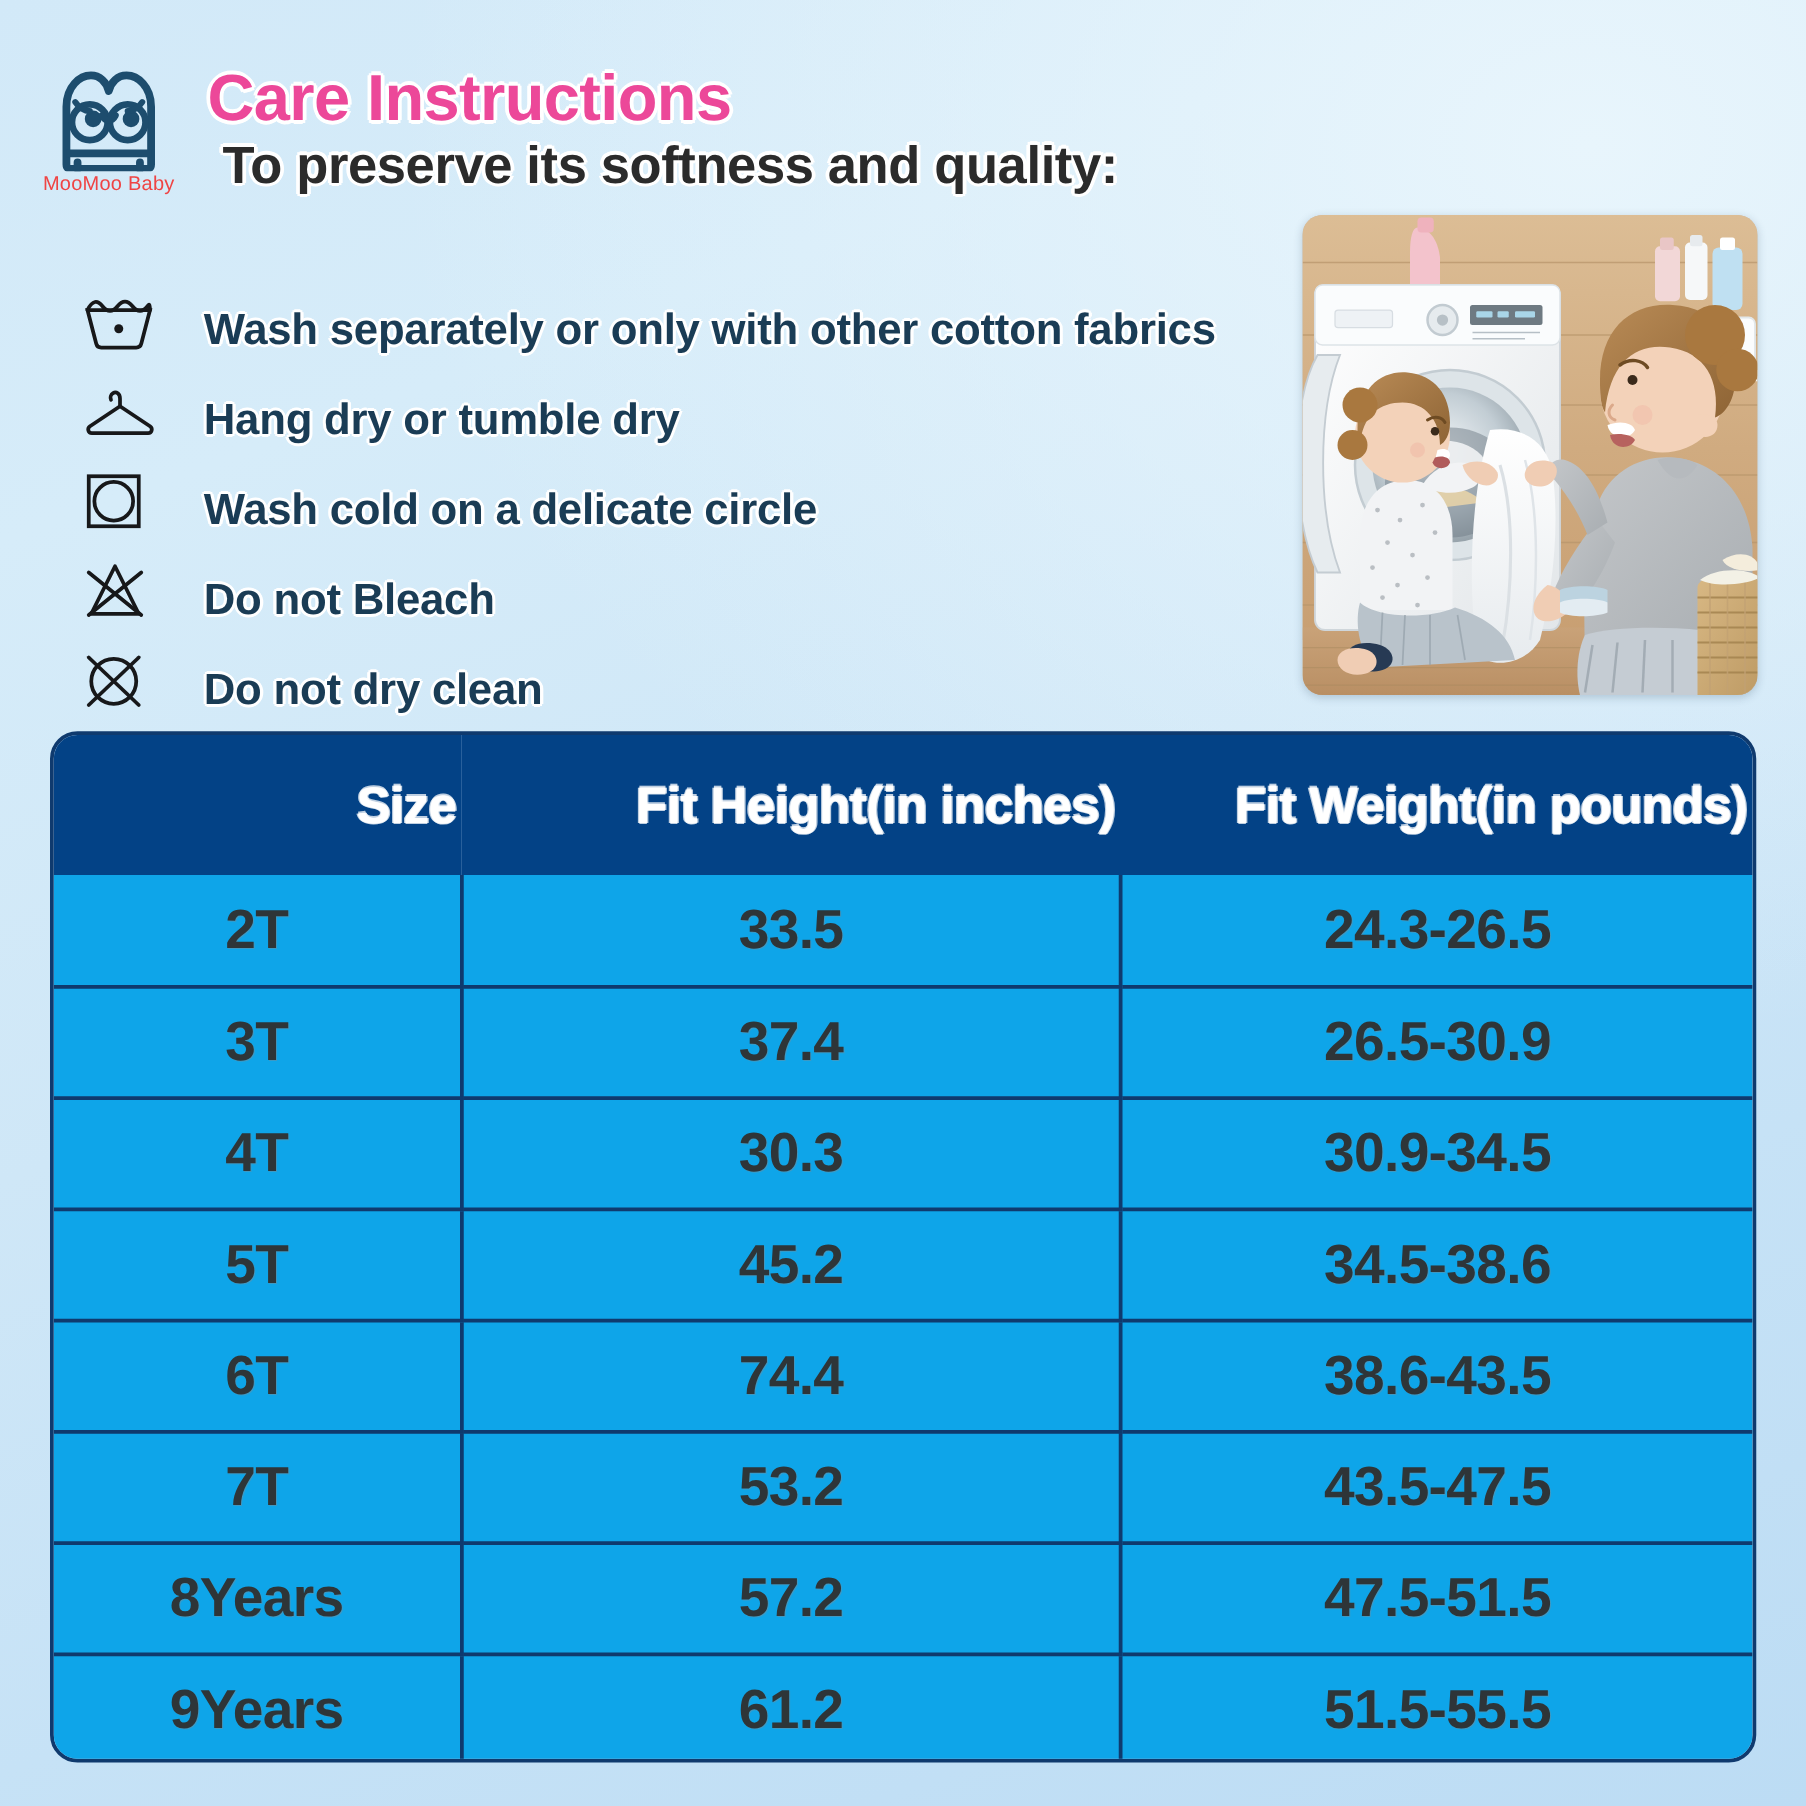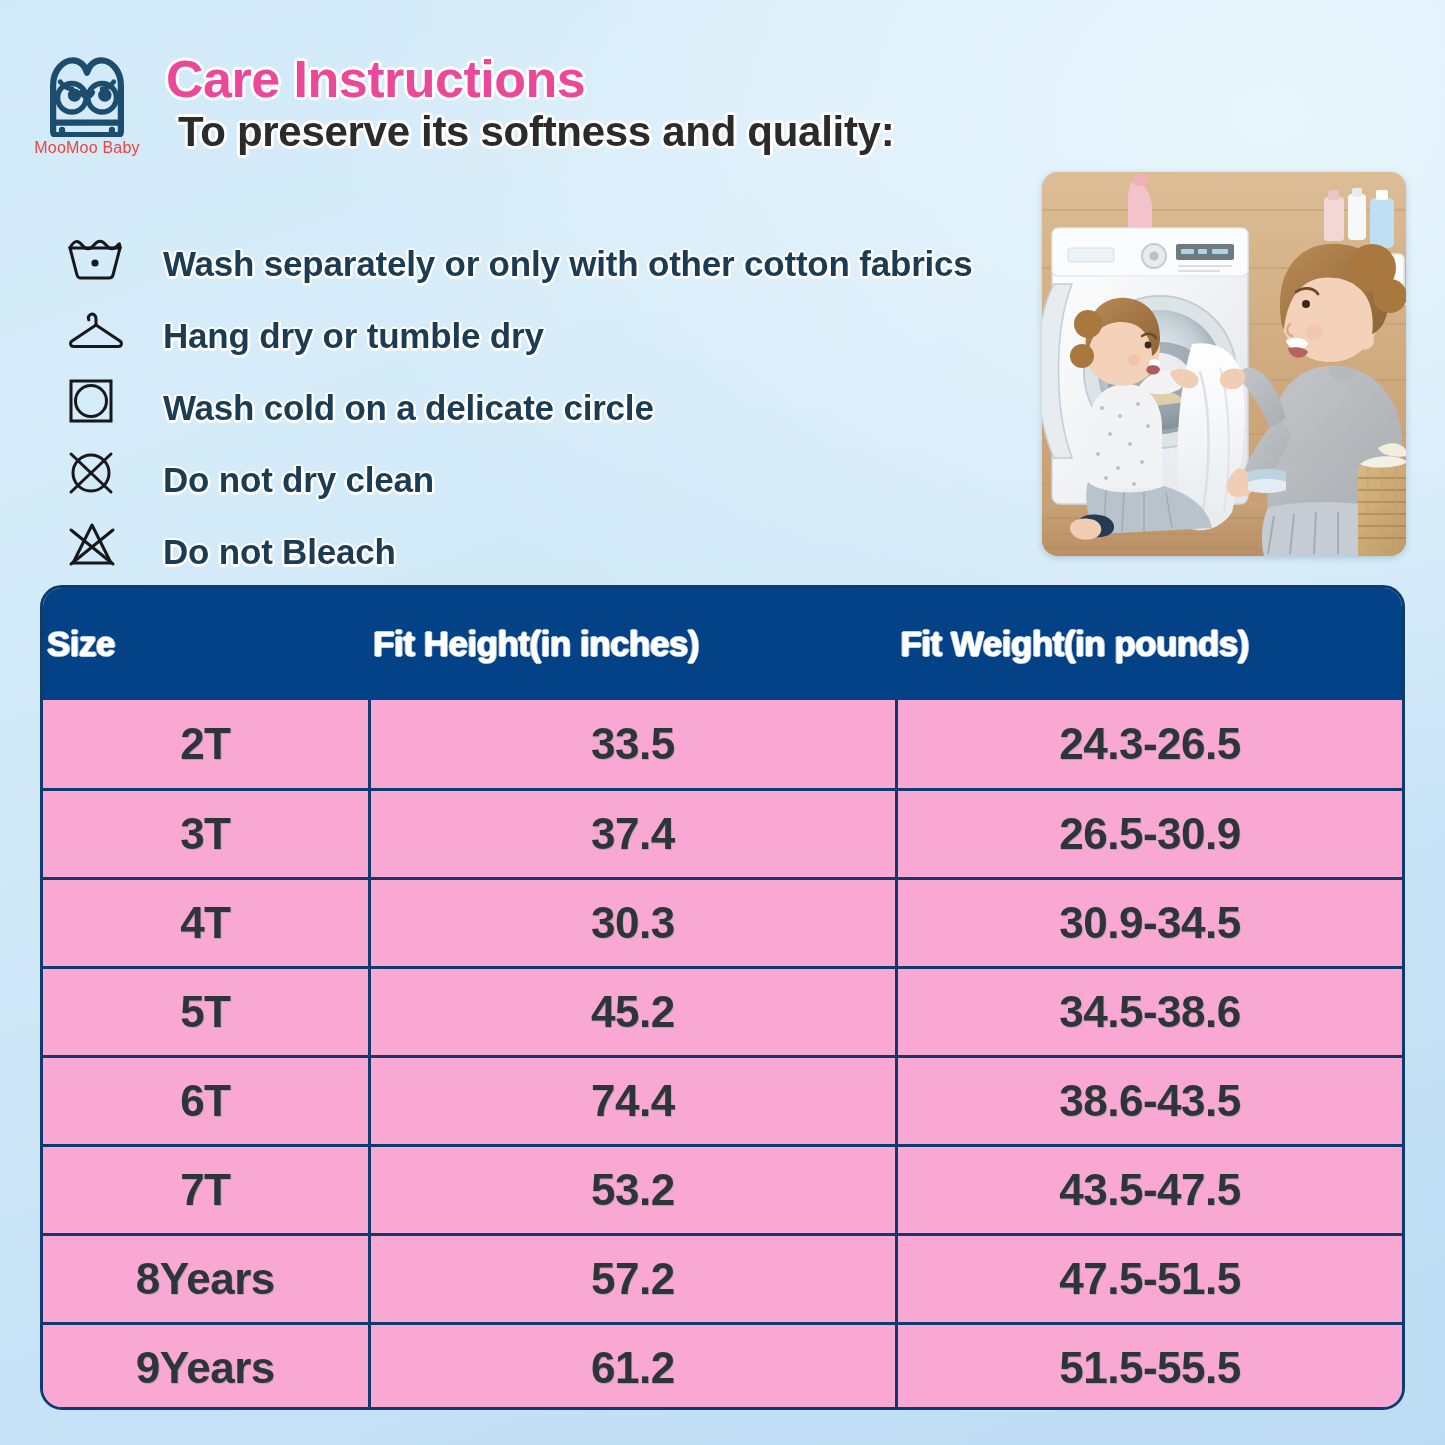--- a/index.html
+++ b/index.html
@@ -78,29 +78,29 @@
   .size-table-wrap {
     position:absolute; left:40px; top:585px; width:1365px; height:825px;
     border-radius:22px; overflow:hidden;
     border:3px solid #0f3a6e;
   }
   table.size-table {
     width:100%; height:100%; border-collapse:collapse; table-layout:fixed;
   }
   table.size-table th {
     background:#034286; color:#ffffff;
-    font-size:35px; font-weight:bold; letter-spacing:-0.5px;
-    height:112px; padding:0 4px; text-align:left; vertical-align:middle;
+    font-size:41px; font-weight:bold; letter-spacing:-0.5px;
+    height:112px; padding:0 4px; text-align:right; vertical-align:middle;
     border:none;
     text-shadow:
       1.2px 0 0 rgba(255,255,255,.75), -1.2px 0 0 rgba(255,255,255,.75),
       0 1.2px 0 rgba(255,255,255,.75), 0 -1.2px 0 rgba(255,255,255,.75);
   }
   table.size-table td {
-    background:#f9a8d4; color:#2e3538;
+    background:#0ea5e9; color:#2e3538;
     font-size:44px; font-weight:bold; letter-spacing:-0.5px;
     text-align:center; vertical-align:middle;
     border:3px solid #0f3a6e;
     height:89px; padding:0 6px;
     text-shadow:0.8px 0.8px 0 rgba(120,140,150,0.45);
   }
   table.size-table tbody tr td:first-child { border-left:none; }
   table.size-table tbody tr td:last-child  { border-right:none; }
   table.size-table tbody tr:last-child td  { border-bottom:none; }
   table.size-table tbody tr:first-child td { border-top:none; }
@@ -164,38 +164,38 @@
       <svg width="52" height="50" viewBox="0 0 52 50">
         <rect x="5" y="5" width="40" height="40" fill="none" stroke="#17181a" stroke-width="3"></rect>
         <circle cx="25" cy="25" r="15.5" fill="none" stroke="#17181a" stroke-width="3"></circle>
       </svg>
     </span>
     <span class="instr-label">Wash cold on a delicate circle</span>
   </div>
 
   <div class="instr-row">
     <span class="instr-icon">
+      <svg width="54" height="50" viewBox="0 0 54 50">
+        <path d="M26 5 L45 43 L7 43 Z" fill="none" stroke="#17181a" stroke-width="3" stroke-linejoin="round"></path>
+        <path d="M5 10 L47 44" stroke="#17181a" stroke-width="3" stroke-linecap="round"></path>
+        <path d="M47 10 L5 44" stroke="#17181a" stroke-width="3" stroke-linecap="round"></path>
+      </svg>
+    </span>
+    <span class="instr-label">Do not Bleach</span>
+  </div>
+
+  <div class="instr-row">
+    <span class="instr-icon">
       <svg width="52" height="50" viewBox="0 0 52 50">
         <circle cx="25" cy="25" r="18" fill="none" stroke="#17181a" stroke-width="3"></circle>
         <path d="M5 6 L45 44" stroke="#17181a" stroke-width="3" stroke-linecap="round"></path>
         <path d="M45 6 L5 44" stroke="#17181a" stroke-width="3" stroke-linecap="round"></path>
       </svg>
     </span>
     <span class="instr-label">Do not dry clean</span>
-  </div>
-
-  <div class="instr-row">
-    <span class="instr-icon">
-      <svg width="54" height="50" viewBox="0 0 54 50">
-        <path d="M26 5 L45 43 L7 43 Z" fill="none" stroke="#17181a" stroke-width="3" stroke-linejoin="round"></path>
-        <path d="M5 10 L47 44" stroke="#17181a" stroke-width="3" stroke-linecap="round"></path>
-        <path d="M47 10 L5 44" stroke="#17181a" stroke-width="3" stroke-linecap="round"></path>
-      </svg>
-    </span>
-    <span class="instr-label">Do not Bleach</span>
   </div>
 </div>
 
 <div class="photo-frame">
   <svg class="photo-svg" viewBox="0 0 364 384" preserveAspectRatio="xMidYMid slice">
     <defs>
       <linearGradient id="wood" x1="0" y1="0" x2="0" y2="1">
         <stop offset="0%" stop-color="#dcbd95"></stop>
           <stop offset="55%" stop-color="#d0ab80"></stop>
           <stop offset="100%" stop-color="#c89f72"></stop>

